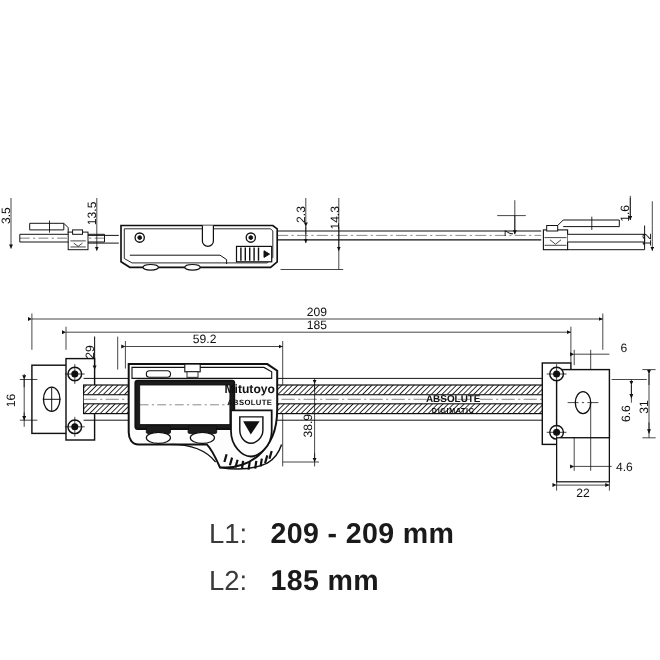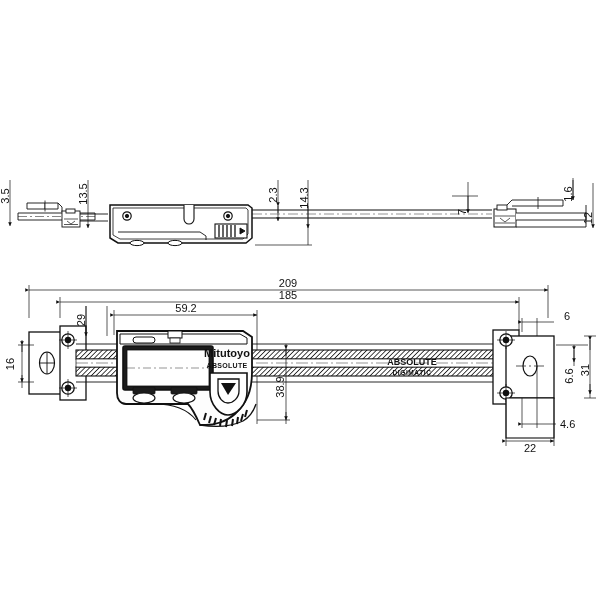--- a/index.html
+++ b/index.html
@@ -348,13 +348,23 @@
         <line x1="506" y1="441" x2="554" y2="441" marker-start="url(#arrS)" marker-end="url(#arrS)"></line>
       </g>
       <text class="dim-text" x="564" y="320" text-anchor="start">6</text>
       <text class="dim-text" x="573" y="376" transform="rotate(-90 573 376)" text-anchor="middle">6.6</text>
       <text class="dim-text" x="589" y="370" transform="rotate(-90 589 370)" text-anchor="middle">31</text>
       <text class="dim-text" x="560" y="428" text-anchor="start">4.6</text>
       <text class="dim-text" x="530" y="452" text-anchor="middle">22</text>
     </g>
   </svg>
 
+  <div class="spec-block">
+    <div class="spec-row">
+      <span class="spec-label">L1:</span>
+      <span class="spec-value">209 - 209 mm</span>
+    </div>
+    <div class="spec-row">
+      <span class="spec-label">L2:</span>
+      <span class="spec-value">185 mm</span>
+    </div>
+  </div>
 </div>
 
 </body></html>

